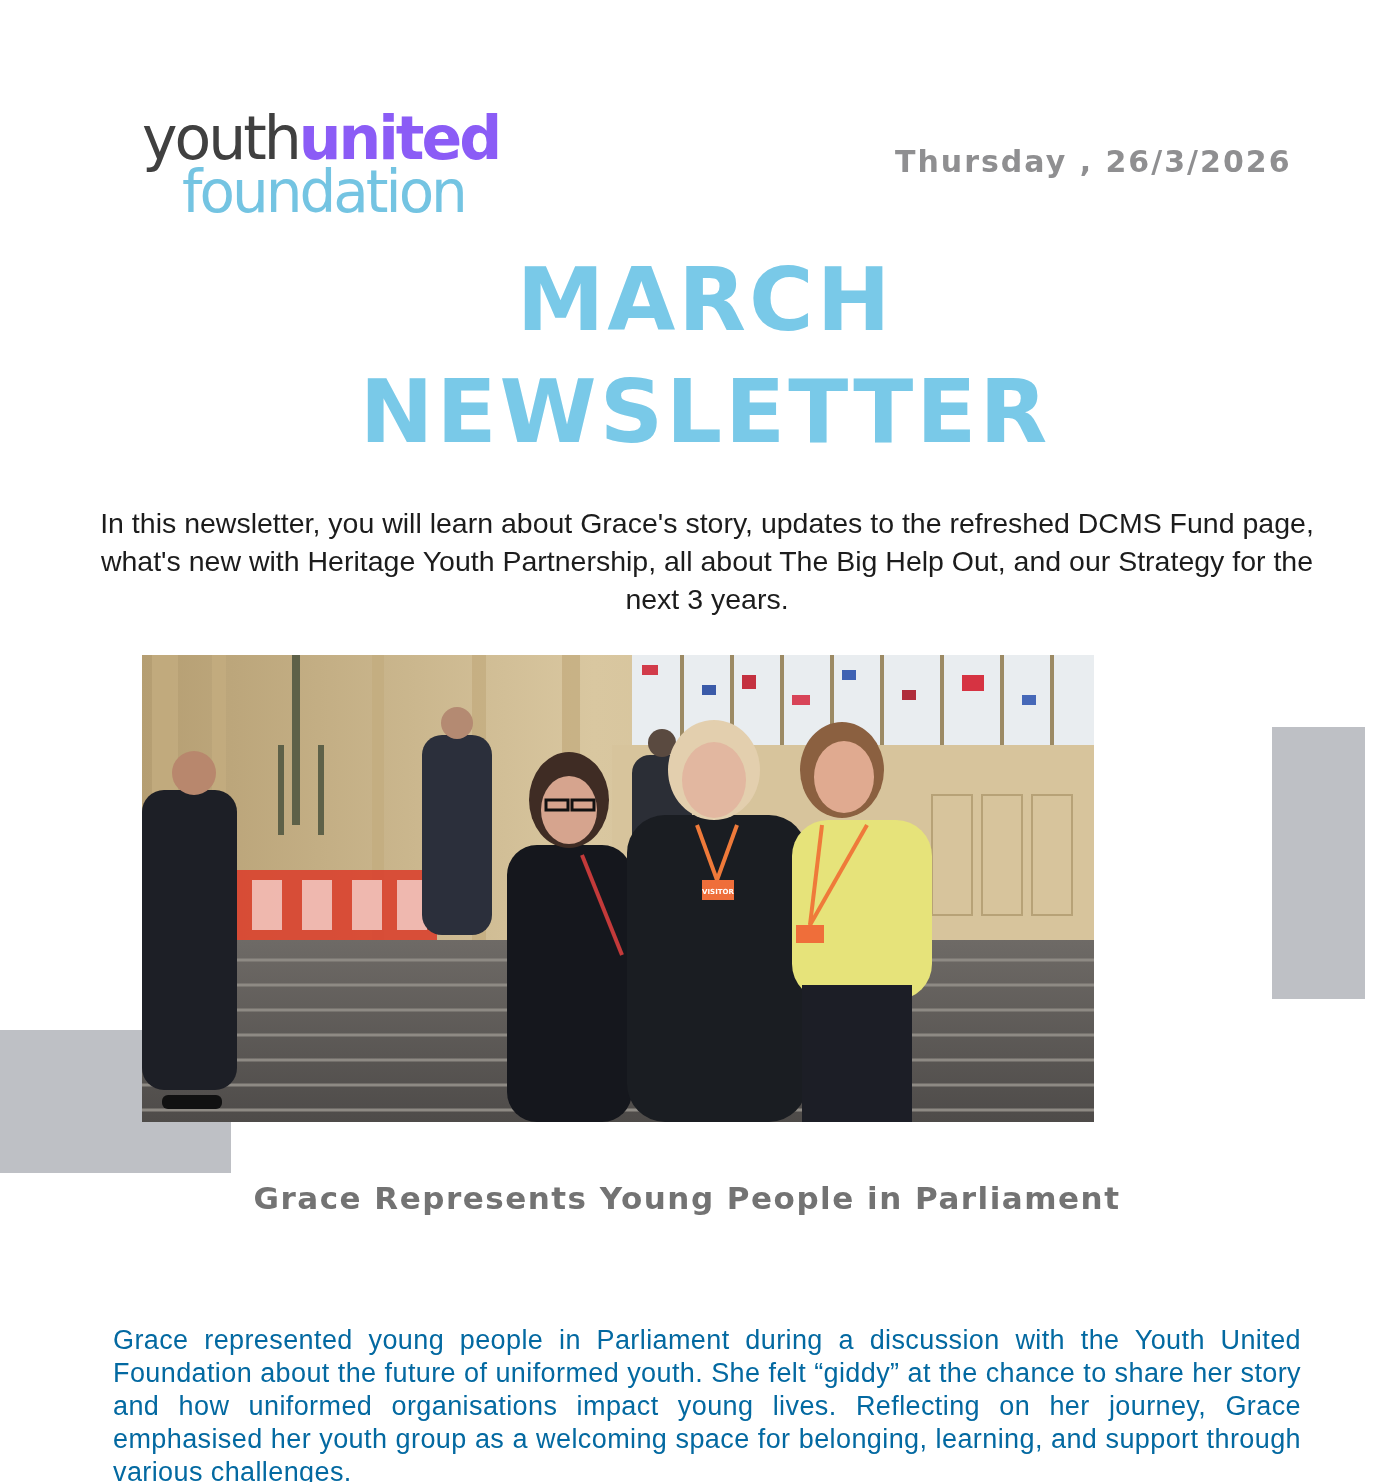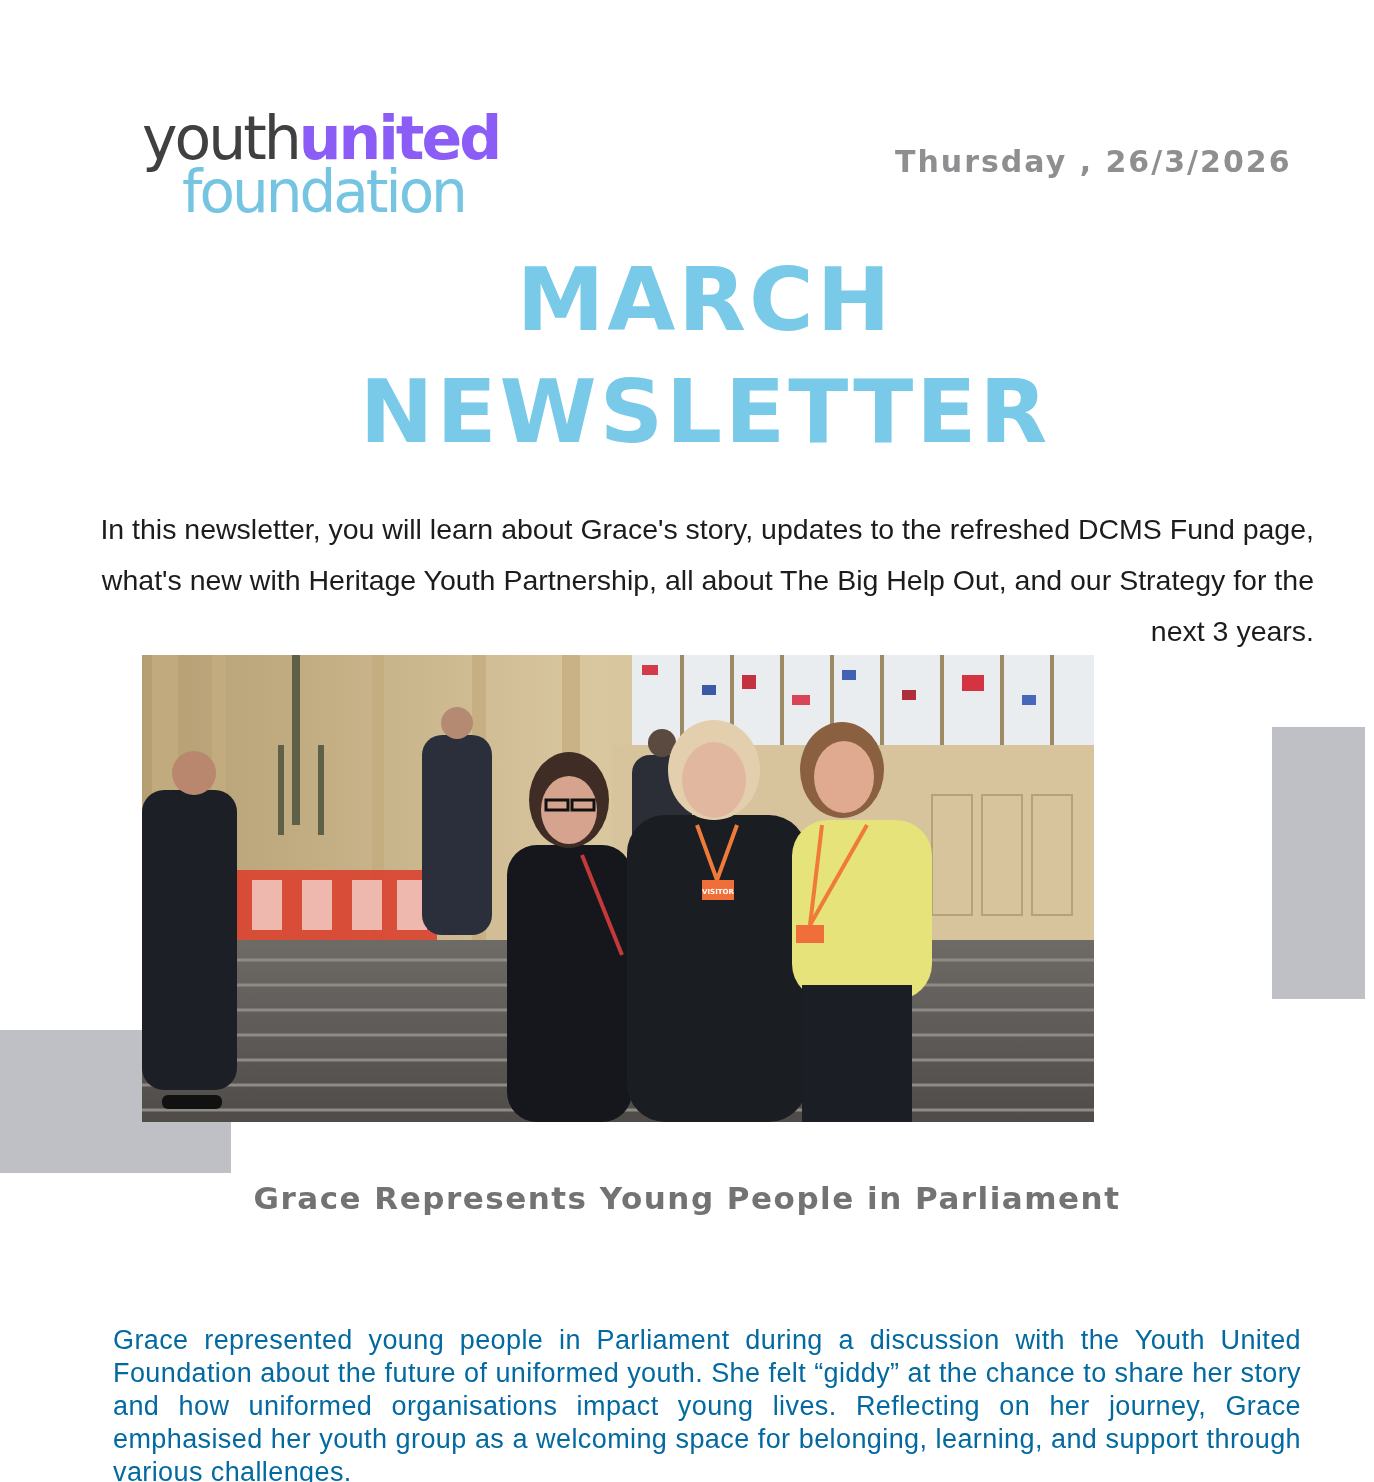--- a/index.html
+++ b/index.html
@@ -10,21 +10,21 @@
   .logo-youth { color: #404040; font-weight: normal; }
   .logo-united { color: #8b5cf6; font-weight: bold; }
   .logo-line2 { position: absolute; left: 40px; top: 54px; font-size: 58px; line-height: 60px; letter-spacing: -3px; color: #74c4e2; font-family: "DejaVu Sans", sans-serif; font-weight: normal; white-space: nowrap; text-align: right; }
 
   .date { position: absolute; left: 855px; top: 144px; font-size: 30px; color: #8f8f91; font-family: "DejaVu Sans", sans-serif; font-weight: bold; letter-spacing: 2px; white-space: nowrap; margin-left: 40px; }
 
   .title { position: absolute; left: 0; width: 1374px; text-align: center; color: #79c9e8; font-family: "DejaVu Sans", sans-serif; font-weight: bold; font-size: 88px; line-height: 100px; letter-spacing: 3px; }
   .title-1 { top: 250px; left: 18px; }
   .title-2 { top: 362px; left: 18px; }
 
-  .intro { position: absolute; left: 100px; width: 1214px; top: 504px; text-align: right; font-size: 28.5px; line-height: 51px; color: #1c1c1c; font-family: "Liberation Sans", sans-serif; }
+  .intro { position: absolute; left: 100px; width: 1214px; top: 504px; text-align: center; font-size: 28.5px; line-height: 38px; color: #1c1c1c; font-family: "Liberation Sans", sans-serif; }
 
   .gray-left { position: absolute; left: 0; top: 1030px; width: 231px; height: 143px; background: #bec0c5; }
   .gray-right { position: absolute; left: 1272px; top: 727px; width: 93px; height: 272px; background: #bec0c5; }
 
   .photo { position: absolute; left: 142px; top: 655px; width: 952px; height: 467px; overflow: hidden; background: #c9b48a; }
   .photo svg { display: block; }
 
   .section-heading { position: absolute; left: 0; width: 1374px; top: 1180px; text-align: center; color: #737373; font-family: "DejaVu Sans", sans-serif; font-weight: bold; font-size: 31px; letter-spacing: 1.5px; }
 
   .body-text { position: absolute; left: 113px; width: 1188px; top: 1324px; font-size: 27px; line-height: 33px; color: #0369a1; text-align: justify; font-family: Liberation Sans, sans-serif; letter-spacing: 0.4px; }

